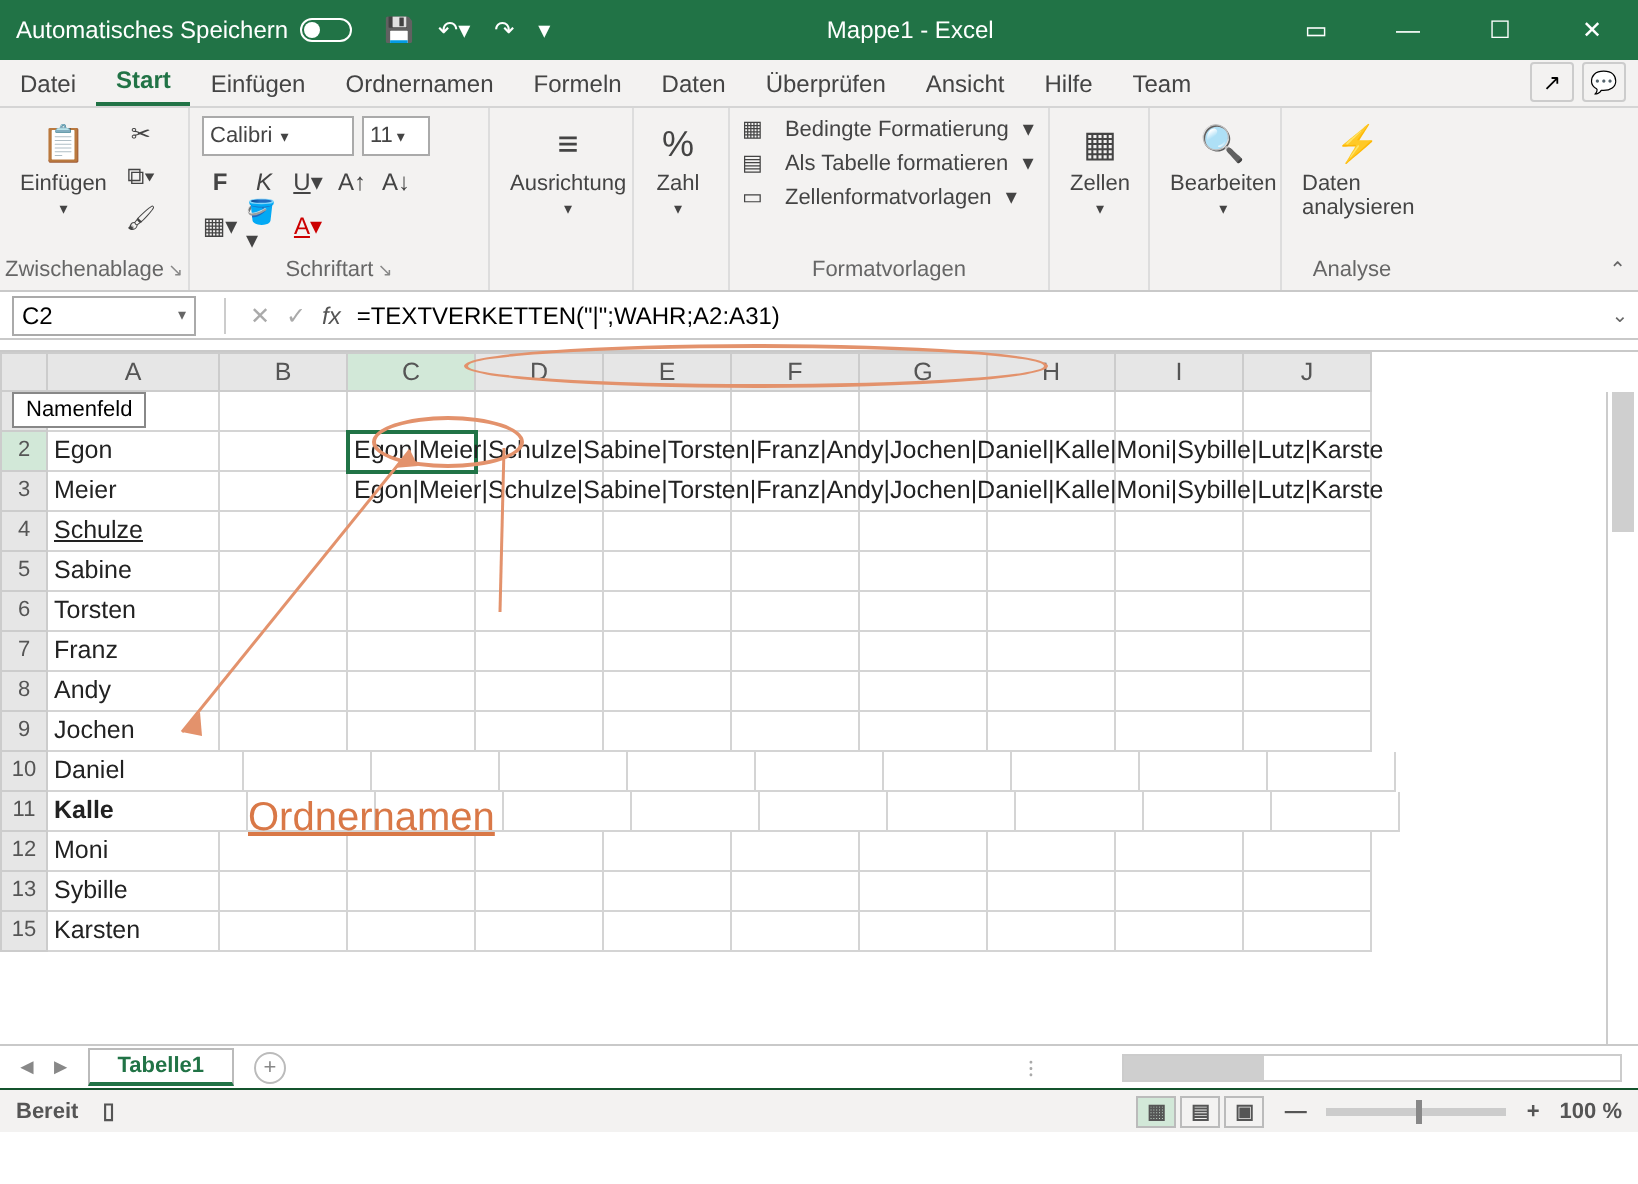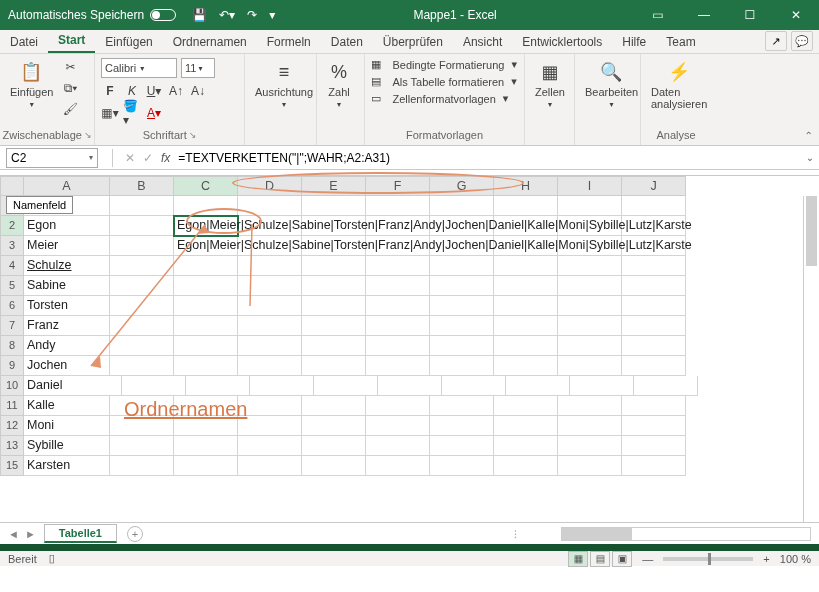--- a/index.html
+++ b/index.html
@@ -50,21 +50,21 @@
   .ch.selcol, .rh.selrow { background:#d2e8d8; }
   .longtext { position:absolute; left:3px; top:0; white-space:nowrap; z-index:1; }
   .sheetbar { height:22px; border-top:1px solid #c9c9c9; display:flex; align-items:center; font-size:11px; }
   .sheetbar .navbtns { display:flex; gap:6px; padding:0 8px; color:#888;}
   .sheettab { border:1px solid #bbb; border-bottom:2px solid #217346; padding:2px 14px; background:#fff; font-weight:600; color:#217346;}
   .sheetbar .newsheet { margin-left:10px; width:16px; height:16px; border:1px solid #bbb; border-radius:50%; text-align:center; line-height:14px; color:#888;}
   .sheetbar .hscroll { flex:1; margin:0 8px 0 40px; height:14px; border:1px solid #ccc; position:relative;}
   .sheetbar .hscroll .thumb { position:absolute; left:0; top:0; bottom:0; width:70px; background:#cfcfcf;}
   .vscroll { position:absolute; right:0; top:20px; bottom:0; width:16px; border-left:1px solid #ccc;}
   .vscroll .thumb { position:absolute; left:2px; right:2px; top:0; height:70px; background:#cfcfcf;}
-  .statusbar { height:22px; background:#f3f2f1; border-top:7px solid #14532d; display:flex; align-items:center; font-size:11px; padding:0 8px; color:#555; gap:12px;}
+  .statusbar { height:22px; background:#f3f2f1; border-top:1px solid #14532d; display:flex; align-items:center; font-size:11px; padding:0 8px; color:#555; gap:12px;font-weight:bold;}
   .statusbar .right { margin-left:auto; display:flex; align-items:center; gap:10px;}
   .viewbtns { display:flex; gap:2px; }
   .viewbtns div { width:20px; height:16px; border:1px solid #bbb; display:flex; align-items:center; justify-content:center; font-size:10px;}
   .zoomslider { width:90px; height:4px; background:#ccc; position:relative;}
   .zoomslider::after{content:"";position:absolute;left:50%;top:-4px;width:3px;height:12px;background:#888;}
   
   .anno { position:absolute; z-index:30; pointer-events:none; }
   .ellipse { border:2px solid #e3926c; border-radius:50%; }
   .anno-text { color:#d97847; font-size:20px;text-decoration:underline; }
 </style>
@@ -93,21 +93,20 @@
 
 <div class="tabs">
   <div class="tab">Datei</div>
   <div class="tab active">Start</div>
   <div class="tab">Einfügen</div>
   <div class="tab">Ordnernamen</div>
   <div class="tab">Formeln</div>
   <div class="tab">Daten</div>
   <div class="tab">Überprüfen</div>
   <div class="tab">Ansicht</div>
-  <div class="tab">Entwicklertools</div>
   <div class="tab">Hilfe</div>
   <div class="tab">Team</div>
   <div class="rightbtns">
     <div>↗</div>
     <div>💬</div>
   </div>
 </div>
 
 <div class="ribbon">
   <div class="group" style="width:95px">
@@ -397,21 +396,21 @@
         <div class="cell" style="width: 64px;"></div>
         <div class="cell" style="width: 64px;"></div>
         <div class="cell" style="width: 64px;"></div>
         <div class="cell" style="width: 64px;"></div>
         <div class="cell" style="width: 64px;"></div>
         <div class="cell" style="width: 64px;"></div>
         <div class="cell" style="width: 64px;"></div>
       </div>
       <div class="row">
         <div class="rh">11</div>
-        <div class="cell" style="width: 86px;">Kalle</div>
+        <div class="cell" style="width: 100px; font-weight: bold;">Kalle</div>
         <div class="cell" style="width: 64px;"></div>
         <div class="cell" style="width: 64px;"></div>
         <div class="cell" style="width: 64px;"></div>
         <div class="cell" style="width: 64px;"></div>
         <div class="cell" style="width: 64px;"></div>
         <div class="cell" style="width: 64px;"></div>
         <div class="cell" style="width: 64px;"></div>
         <div class="cell" style="width: 64px;"></div>
         <div class="cell" style="width: 64px;"></div>
       </div>

